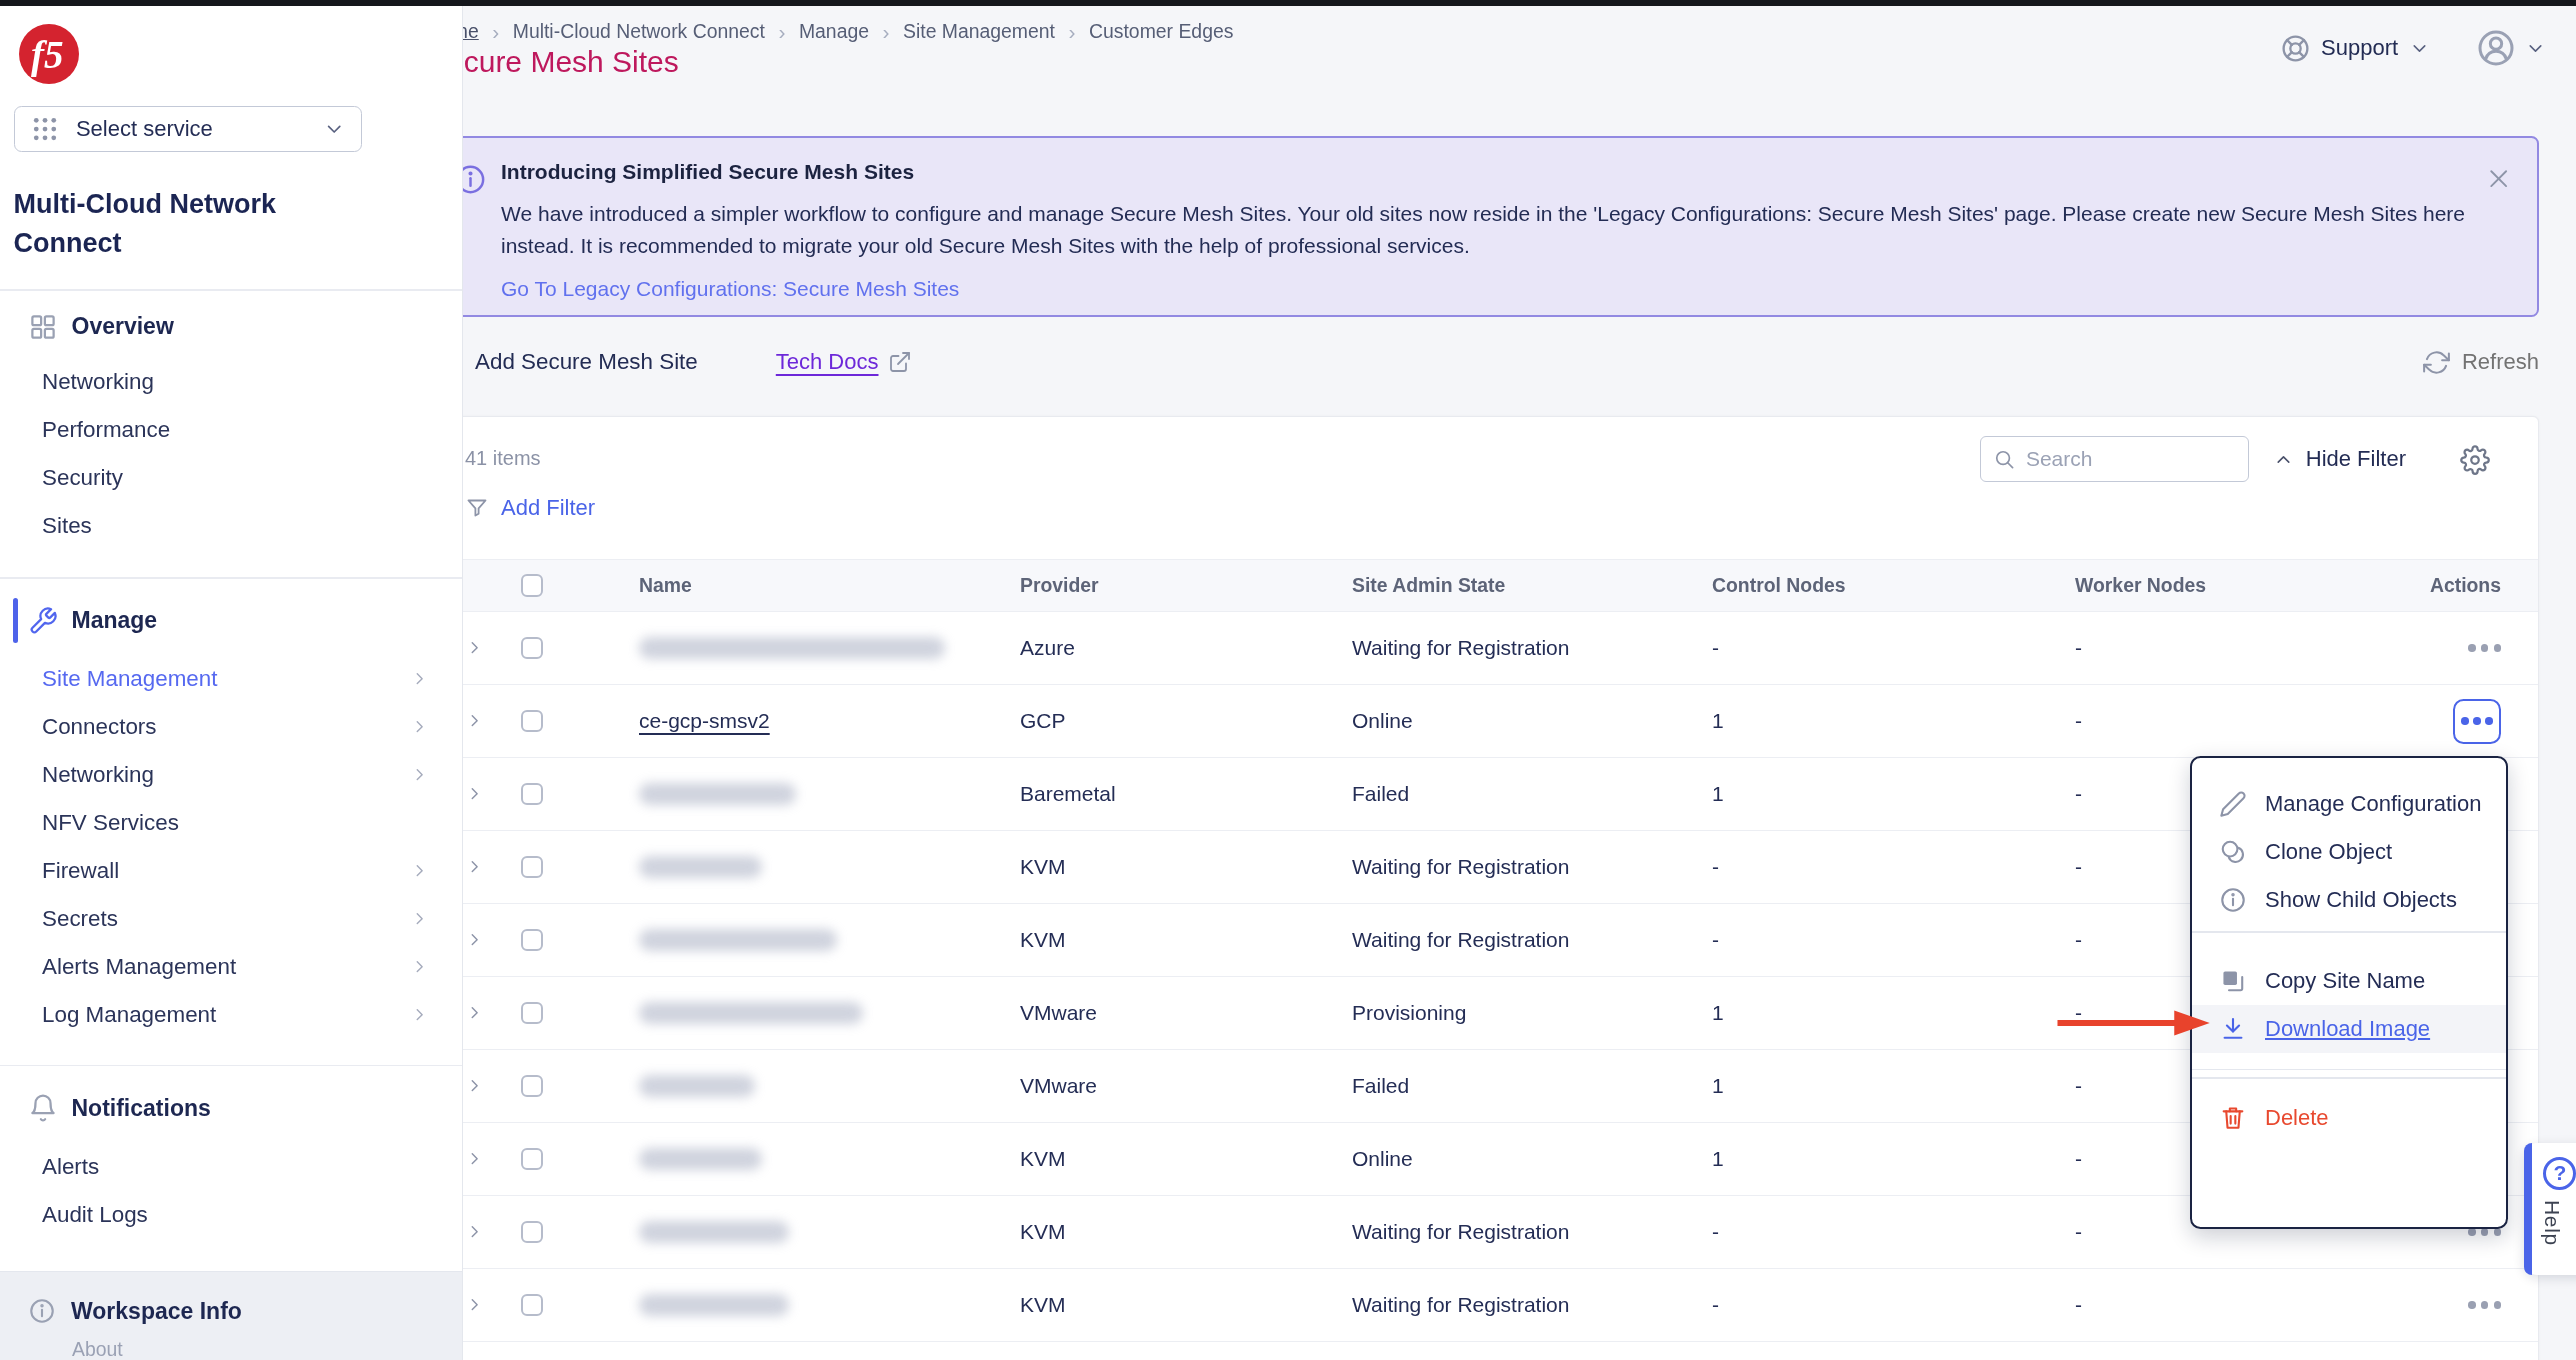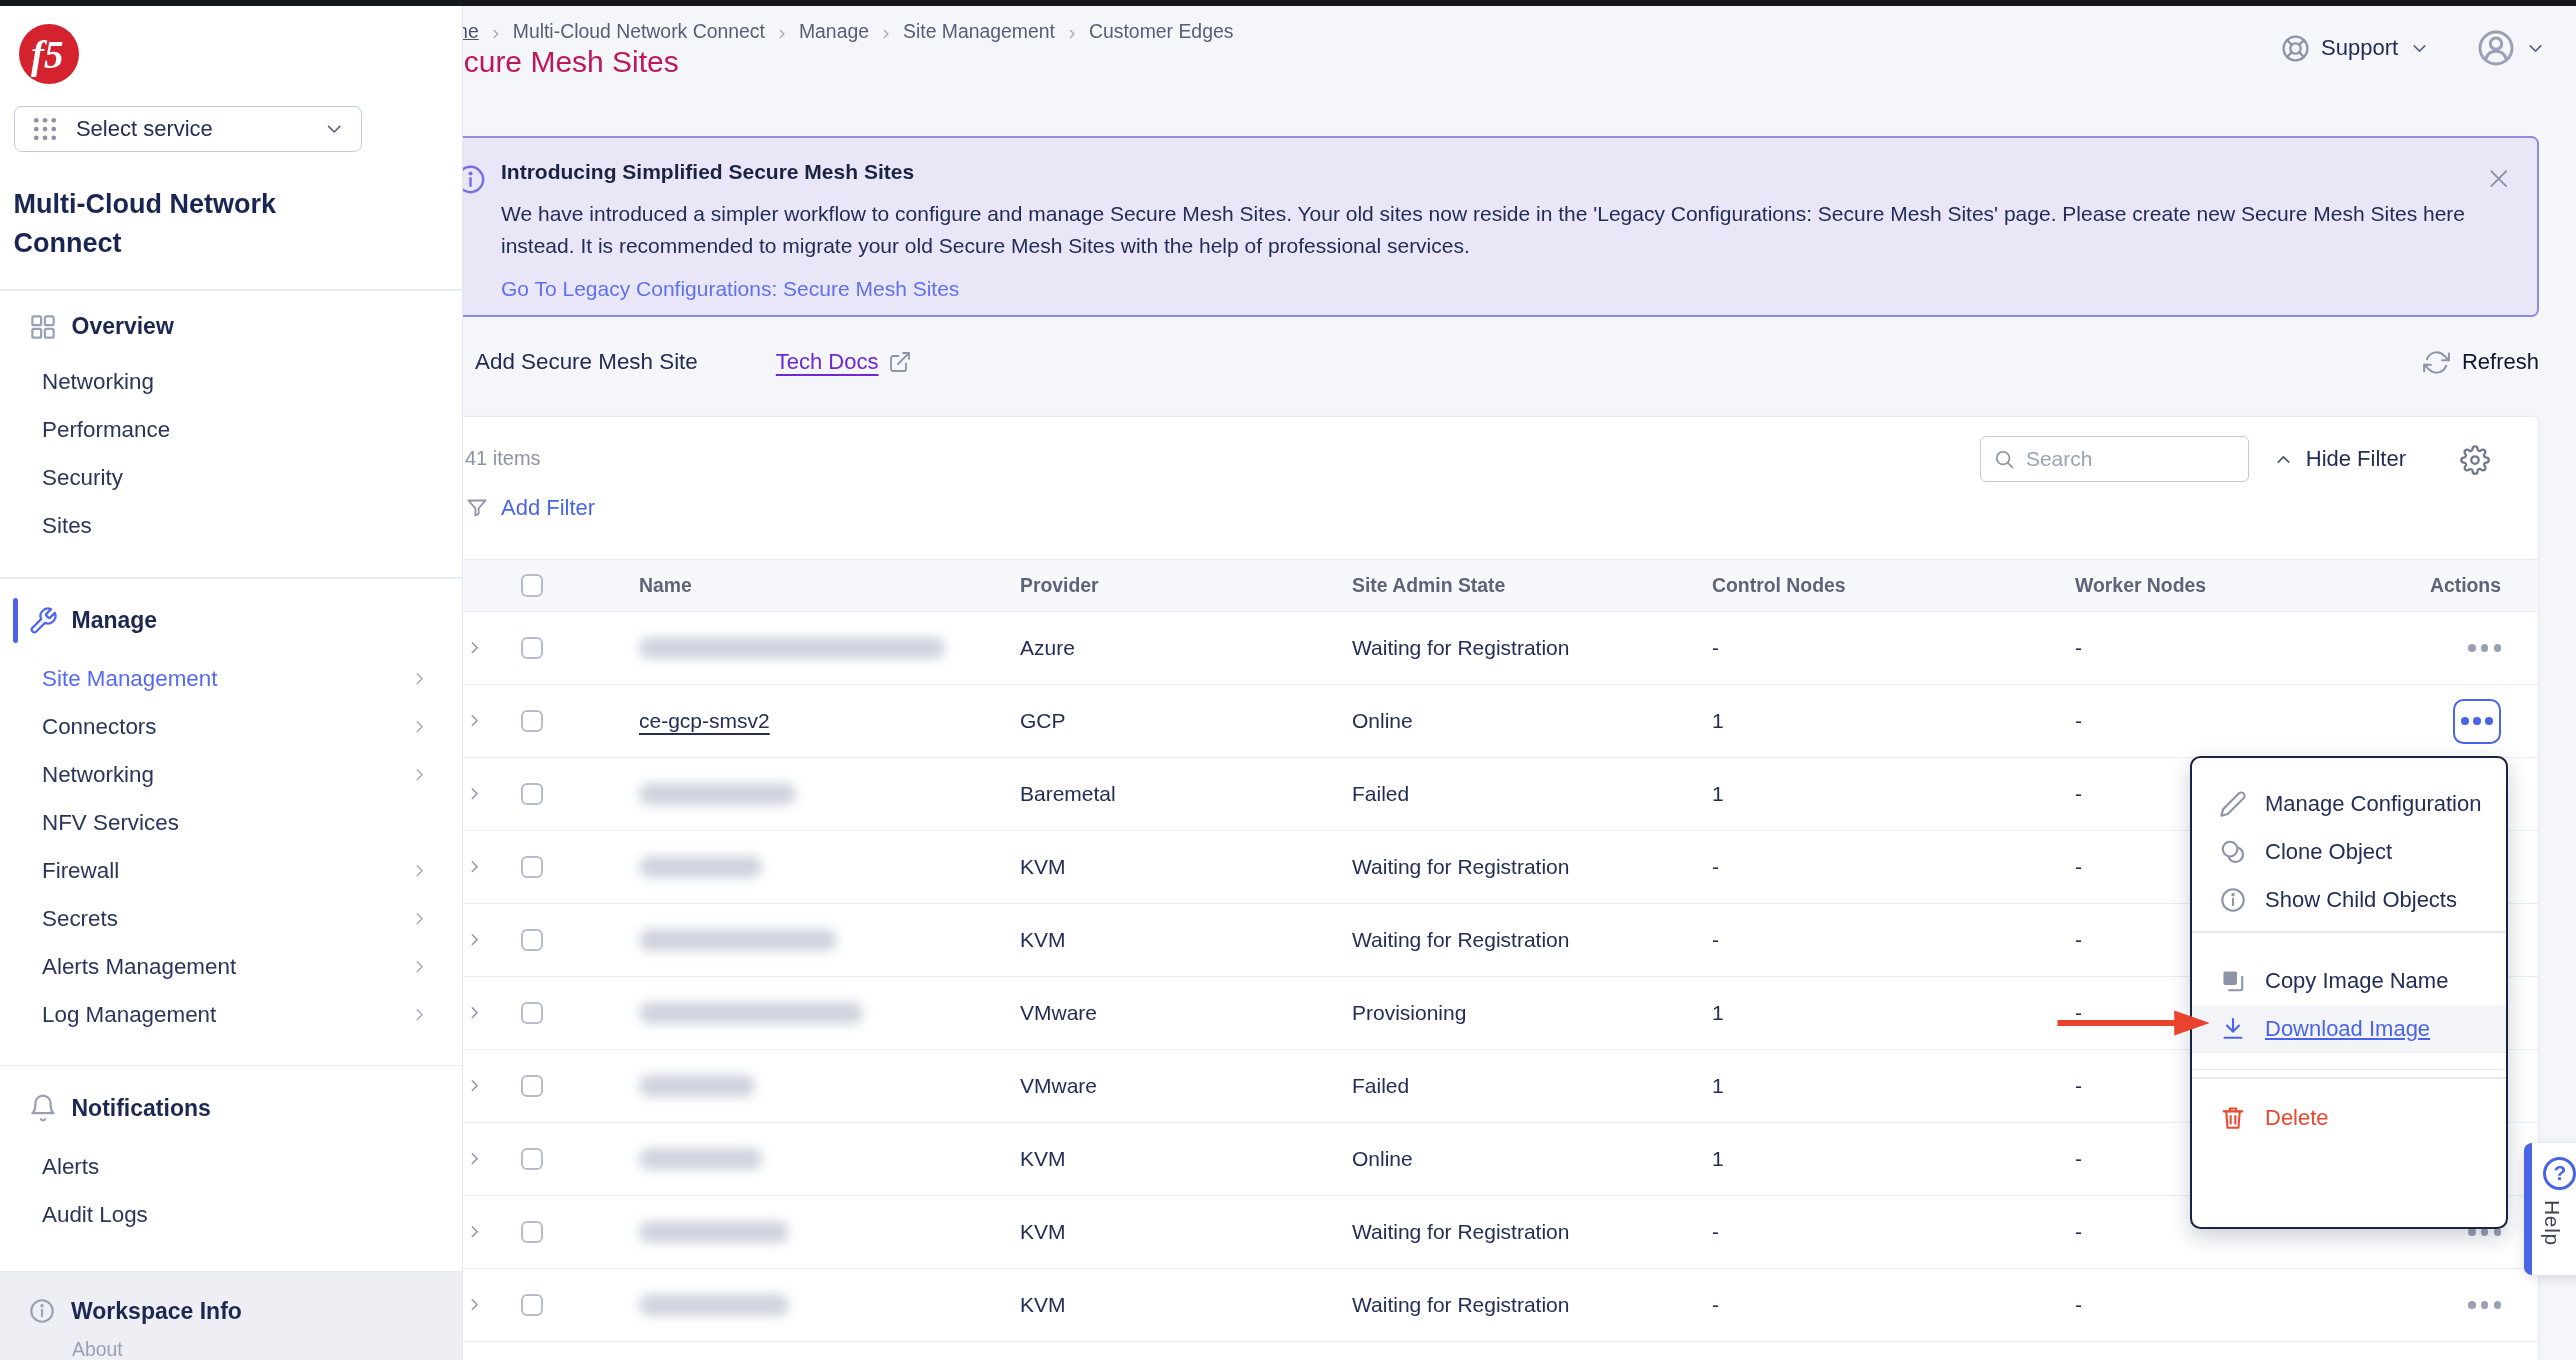--- a/index.html
+++ b/index.html
@@ -66,21 +66,21 @@
   
   .actionbar { position:absolute; left:33px; right:37px; top:332px; height:48px; display:flex; align-items:center; }
   .add-site { display:flex; align-items:center; gap:15px; cursor:pointer; }
   .add-site .ic { width:33px; height:33px; color:#9aa1b4; }
   .add-site .t { font-size:22.4px; font-weight:500; color:#232c54; }
   .techdocs { display:flex; align-items:center; gap:9px; margin-left:78px; cursor:pointer; }
   .techdocs .t { font-size:22px; font-weight:500; color:#6d28d9; text-decoration:underline; text-underline-offset:4.5px; }
   .techdocs .ic { width:24px; height:24px; color:#8d94a8; }
   .refresh { margin-left:auto; display:flex; align-items:center; gap:12px; cursor:pointer; }
   .refresh .ic { width:27px; height:27px; color:#8d94a8; }
-  .refresh .t { font-size:22px; color:#0f172a; }
+  .refresh .t { font-size:22px; color:#737373; }
 
   
   .card { position:absolute; left:33px; top:410px; width:2112px; height:964px; background:#fff; border:0.7px solid #e8eaef; border-radius:6px 6px 0 0; box-shadow:0 0.7px 2.2px rgba(20,30,60,.05); }
   .toolbar { position:absolute; left:0; top:0; width:100%; height:142px; }
   .items-count { position:absolute; left:37px; top:30px; font-size:20px; color:#8b92a6; }
   .searchbox { position:absolute; right:289px; top:19.4px; width:269px; height:46px; border:1.5px solid #c3c9d7; border-radius:6px; background:#fff; display:flex; align-items:center; padding:0 12px; }
   .searchbox .ic { width:22.4px; height:22.4px; color:#8d94a8; flex:none; }
   .searchbox input { border:none; outline:none; width:100%; margin-left:10.5px; font-size:21px; color:#242d55; font-family:inherit; background:transparent; }
   .searchbox input::placeholder { color:#9ba2b5; }
   .hidefilter { position:absolute; right:132px; top:19.4px; height:46px; display:flex; align-items:center; gap:12px; cursor:pointer; }
@@ -725,21 +725,21 @@
       </div>
       <div class="mdiv"></div>
       <div class="mgroup g2">
         <div class="mitem">
           <span class="ic">
             <svg viewBox="0 0 24 24">
               <rect x="3.8" y="3.8" width="11.6" height="11.6" rx="1.4" fill="currentColor"></rect>
               <path d="M8.6 19.9h9.9a1.4 1.4 0 0 0 1.4-1.4V8.6" fill="none" stroke="currentColor" stroke-width="1.8" stroke-linecap="round"></path>
             </svg>
           </span>
-          <span class="t">Copy Image Name</span>
+          <span class="t">Copy Site Name</span>
         </div>
         <div class="mitem hl">
           <span class="ic">
             <svg viewBox="0 0 24 24" fill="none" stroke="currentColor" stroke-width="1.8" stroke-linecap="round" stroke-linejoin="round">
               <line x1="12" y1="3.5" x2="12" y2="14"></line>
               <path d="M6.8 9l5.2 5.2L17.2 9"></path>
               <line x1="4.8" y1="19.5" x2="19.2" y2="19.5"></line>
             </svg>
           </span>
           <span class="t">Download Image</span>

